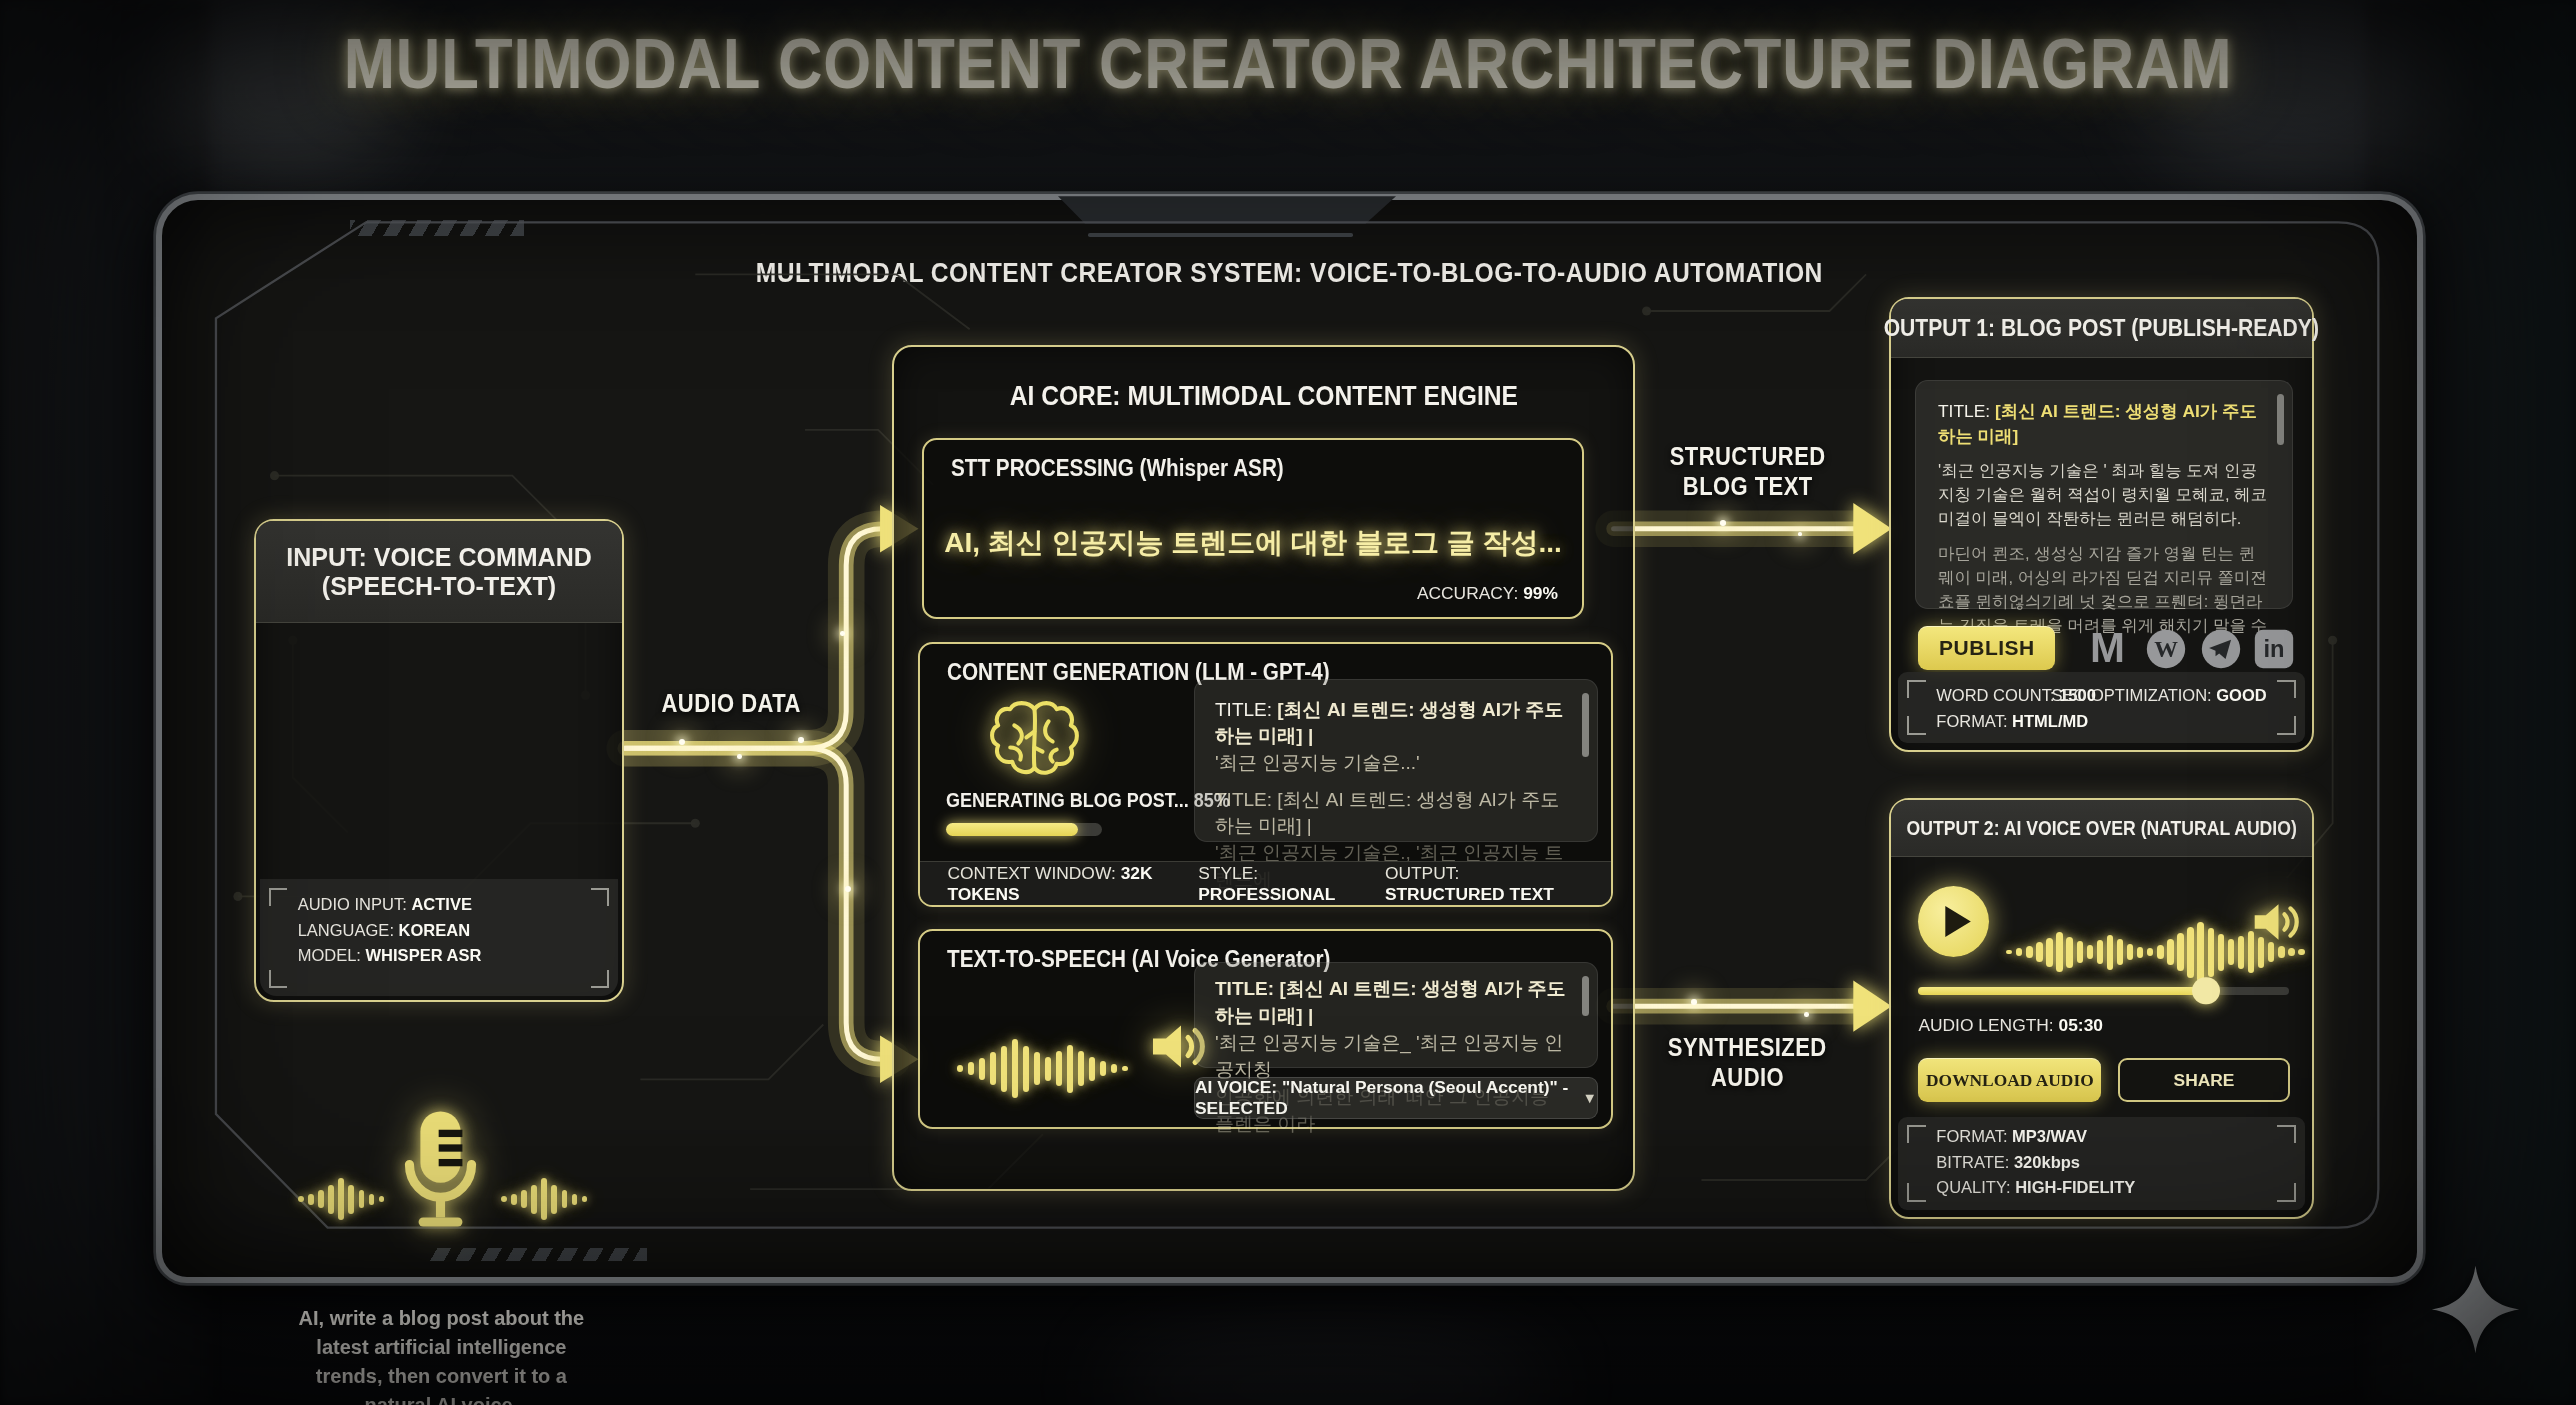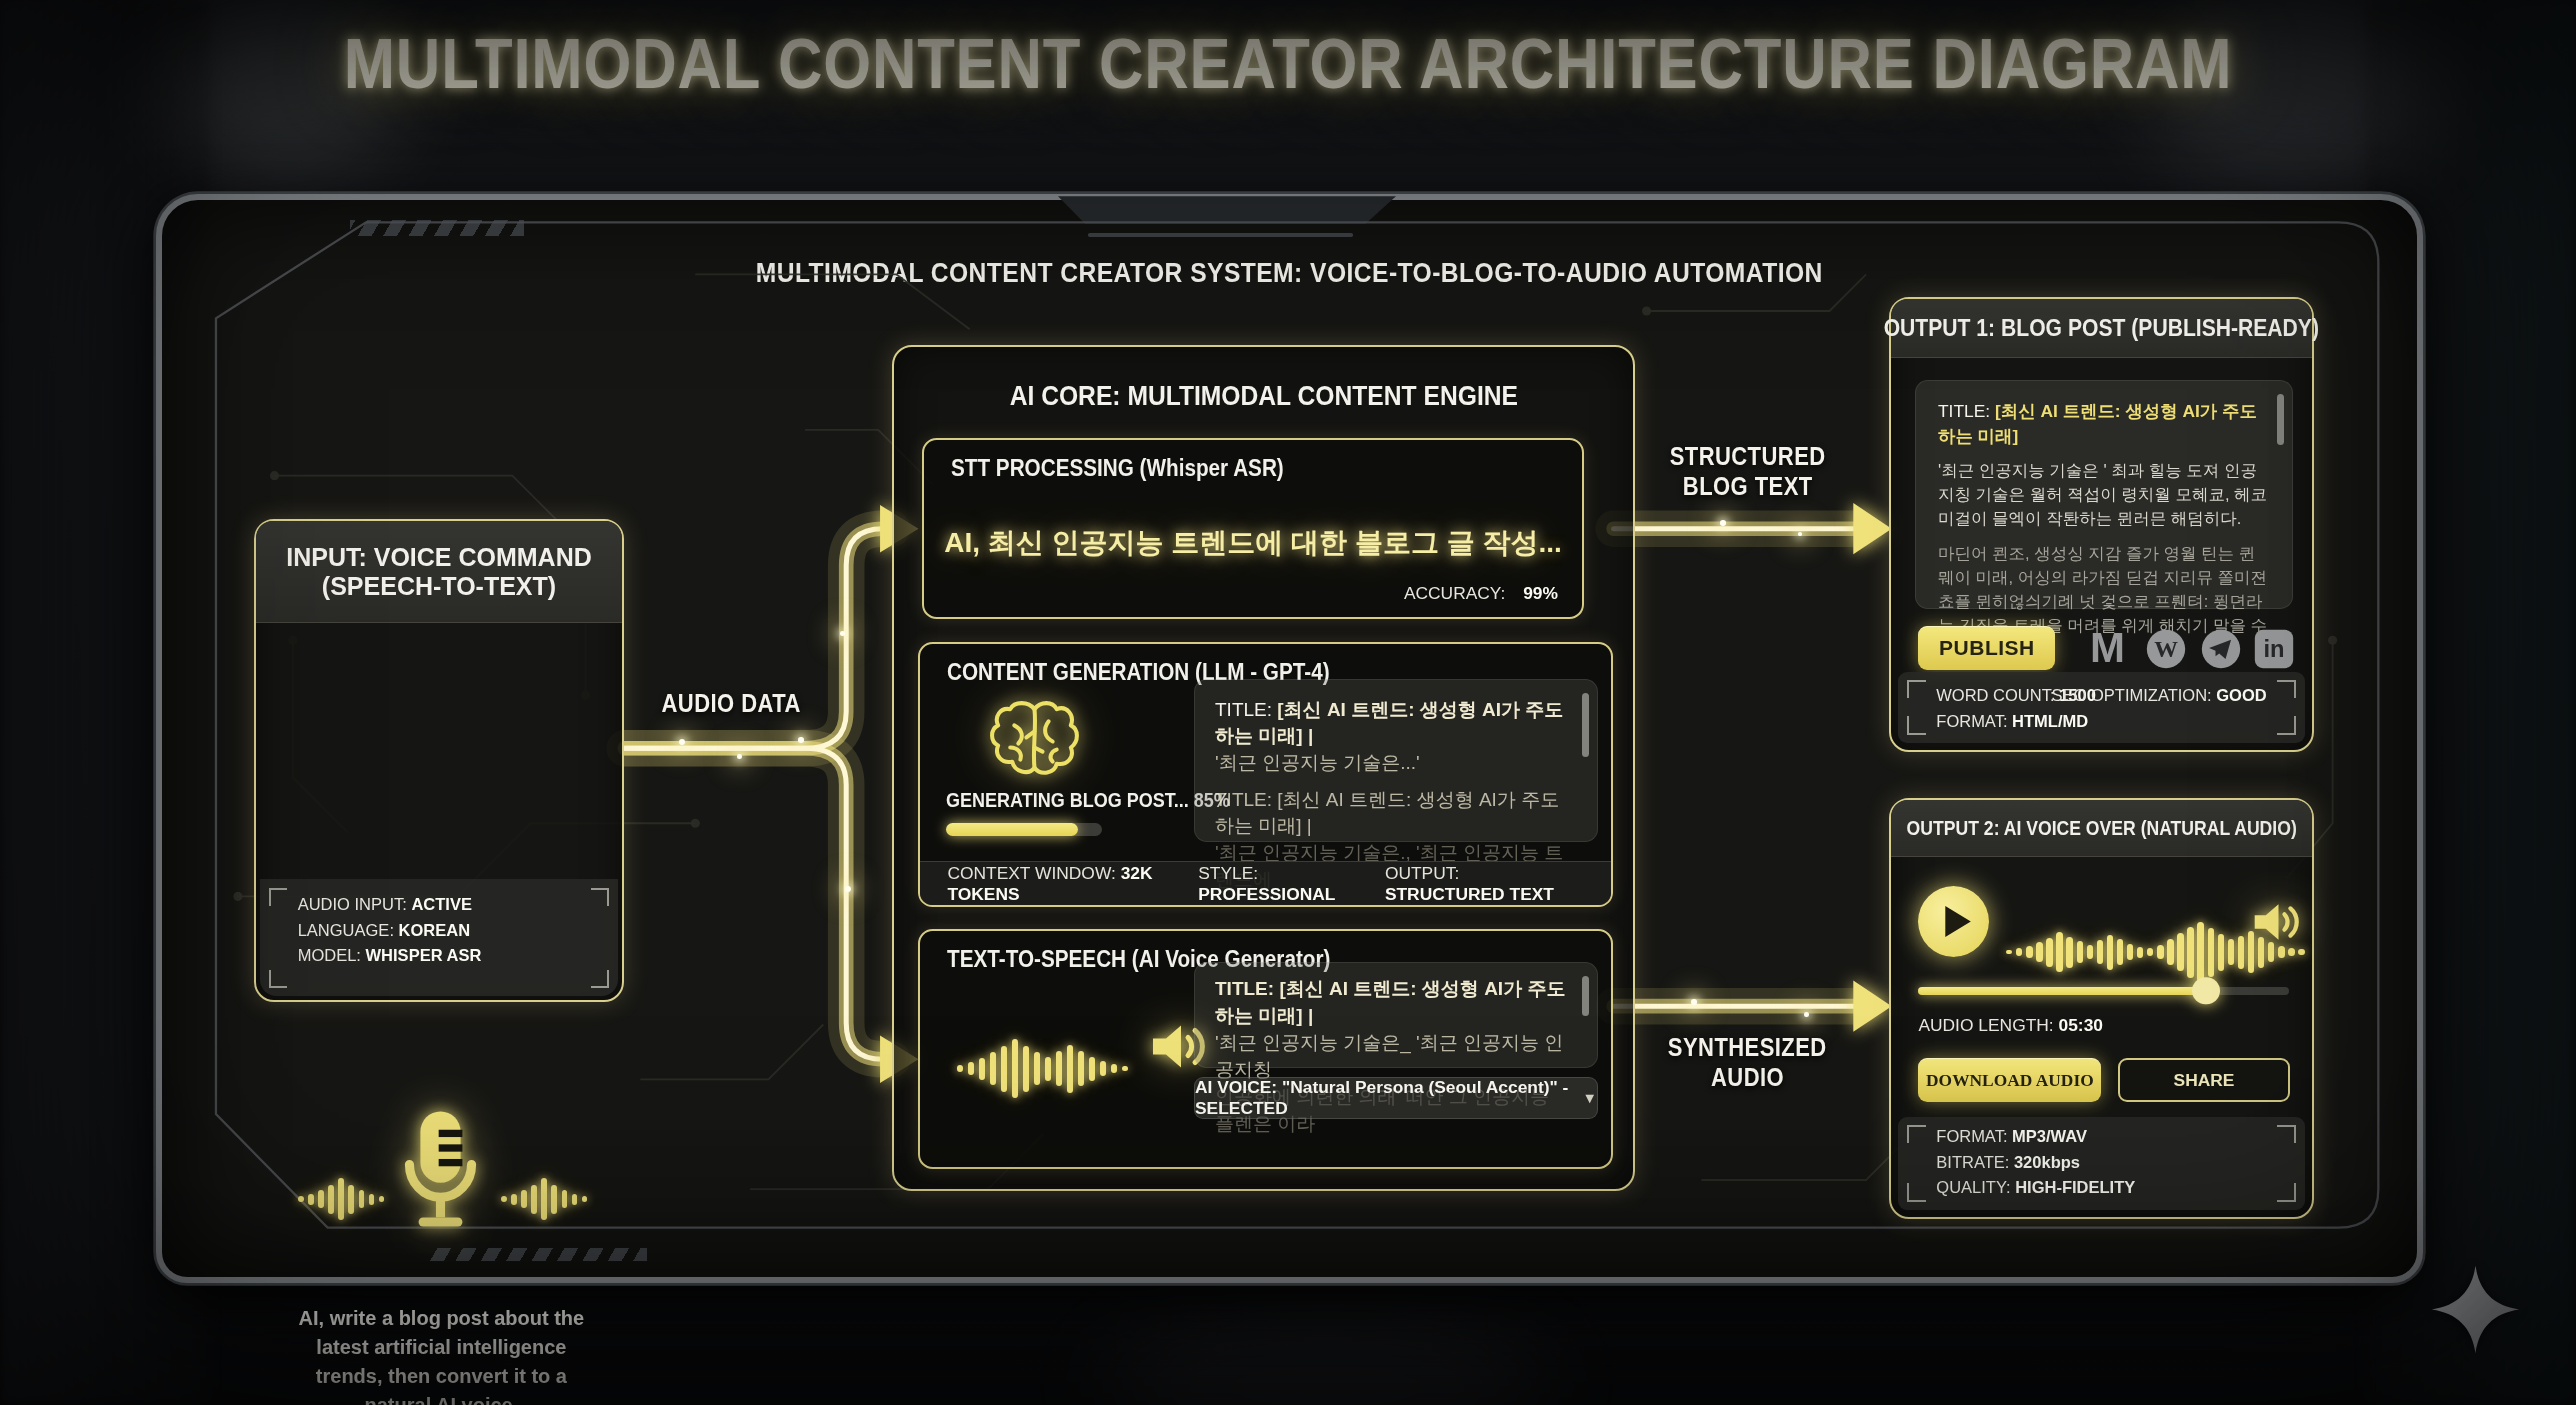--- a/index.html
+++ b/index.html
@@ -267,21 +267,21 @@
 
   <div class="ybox" style="left:892px;top:345px;width:743px;height:846px;background:rgba(18,18,15,.7);padding-left:40px;">
     <div style="position:absolute;left:0;right:0;top:33px;text-align:center;font-size:28px;font-weight:700;color:#f4f2ec;">
       <span class="cond">AI CORE: MULTIMODAL CONTENT ENGINE</span>
     </div>
 
     <div class="subbox" style="left:28px;top:91px;width:662px;height:181px;">
       <div class="sh"><span class="condL">STT PROCESSING (Whisper ASR)</span></div>
       <div style="position:absolute;left:0;right:0;top:84px;text-align:center;font-size:28px;font-weight:700;color:#f6eda6;text-shadow:0 0 12.8px rgba(240,225,130,.85),0 0 33px rgba(240,225,130,.4);">AI, 최신 인공지능 트렌드에 대한 블로그 글 작성...</div>
       <div style="position:absolute;right:24px;bottom:12.8px;font-size:17.4px;color:#e8e6df;">
-        <span>ACCURACY:</span> <b style="color:#fbfaf3;margin-left:13px;">99%</b>
+        <span>ACCURACY:</span> <b style="color:#fbfaf3;">99%</b>
       </div>
     </div>
 
     <div class="subbox" style="left:24px;top:295px;width:695px;height:265px;">
       <div class="sh"><span class="condL">CONTENT GENERATION (LLM - GPT-4)</span></div>
       <svg class="glow-ic" style="position:absolute;left:66px;top:53px;" width="101" height="91" viewBox="0 0 100 90">
         <g fill="none" stroke="#ece066" stroke-width="4" stroke-linecap="round" stroke-linejoin="round">
           <path d="M48,12 C42,4 28,4 24,12 C14,10 8,20 12,28 C4,32 4,44 12,48 C8,58 16,66 26,64 C28,74 42,78 48,70 C54,78 68,76 70,66 C80,68 88,60 84,50 C92,44 92,32 84,28 C88,18 80,8 70,12 C66,4 54,4 48,12 Z"></path>
           <path d="M48,12 C50,30 46,52 48,70"></path>
           <path d="M28,28 C36,32 38,40 32,46"></path>
@@ -304,21 +304,21 @@
         <div class="kline kdim" style="margin-top:9.1px;">TITLE: [최신 AI 트렌드: 생성형 AI가 주도하는 미래] |</div>
         <div class="kline kfade">'최근 인공지능 기술은., '최근 인공지능 트렌드에</div>
       </div>
       <div class="footstrip">
         <span class="kv"><span>CONTEXT WINDOW:</span> <b>32K TOKENS</b></span>
         <span class="kv"><span>STYLE:</span> <b>PROFESSIONAL</b></span>
         <span class="kv"><span>OUTPUT:</span> <b>STRUCTURED TEXT</b></span>
       </div>
     </div>
 
-    <div class="subbox" style="left:24px;top:582px;width:695px;height:240px;">
+    <div class="subbox" style="left:24px;top:582px;width:695px;height:200px;">
       <div class="sh"><span class="condL">TEXT-TO-SPEECH (AI Voice Generator)</span></div>
       <div class="wave" style="left:37px;top:108px;">
           <i style="height: 7.3px;"></i>
           <i style="height: 12.8px;"></i>
           <i style="height: 22px;"></i>
           <i style="height: 33px;"></i>
           <i style="height: 46px;"></i>
           <i style="height: 59px;"></i>
           <i style="height: 46px;"></i>
           <i style="height: 33px;"></i>

